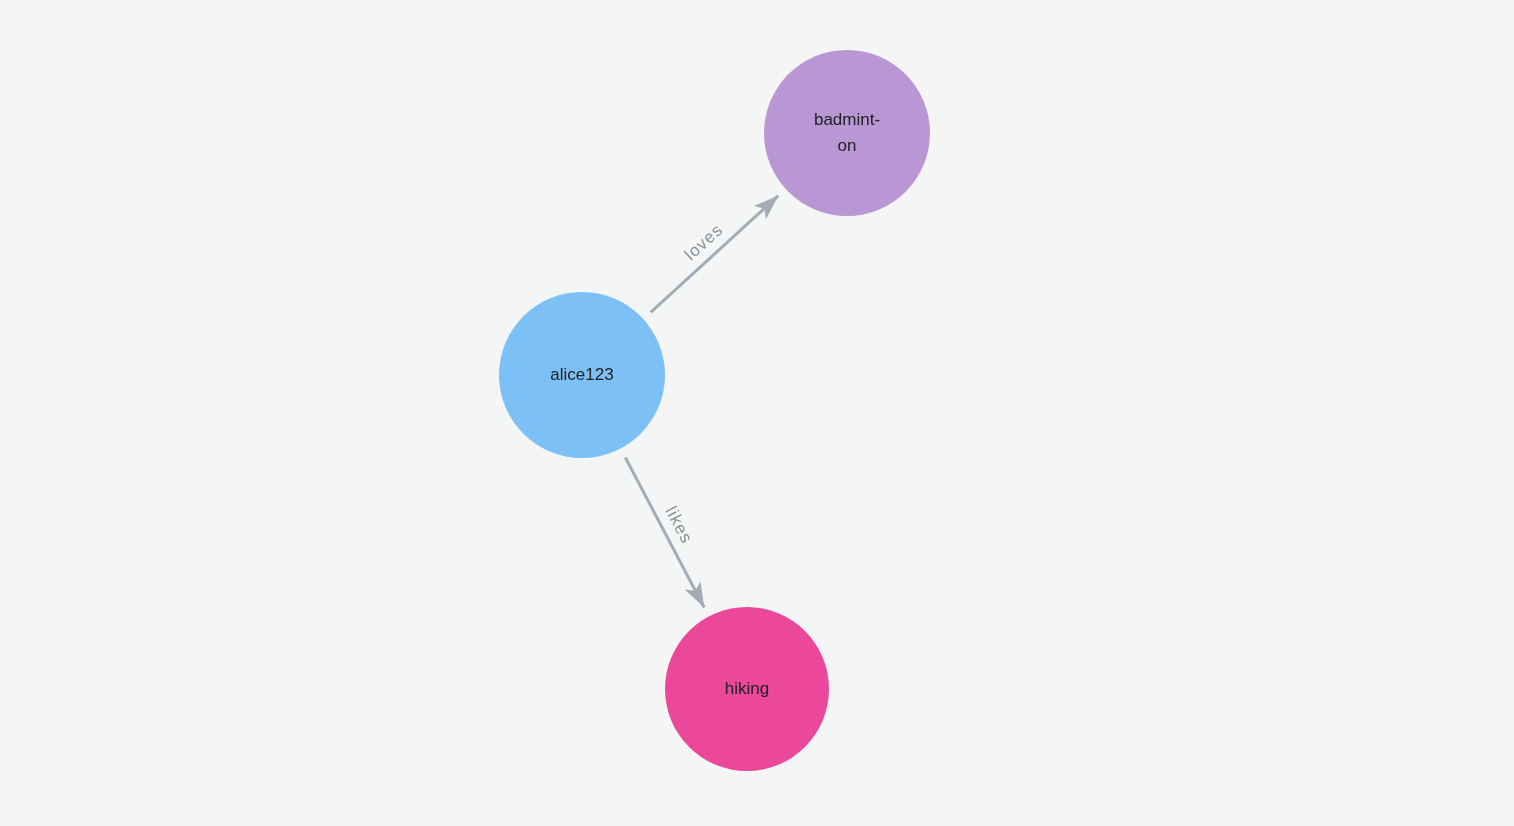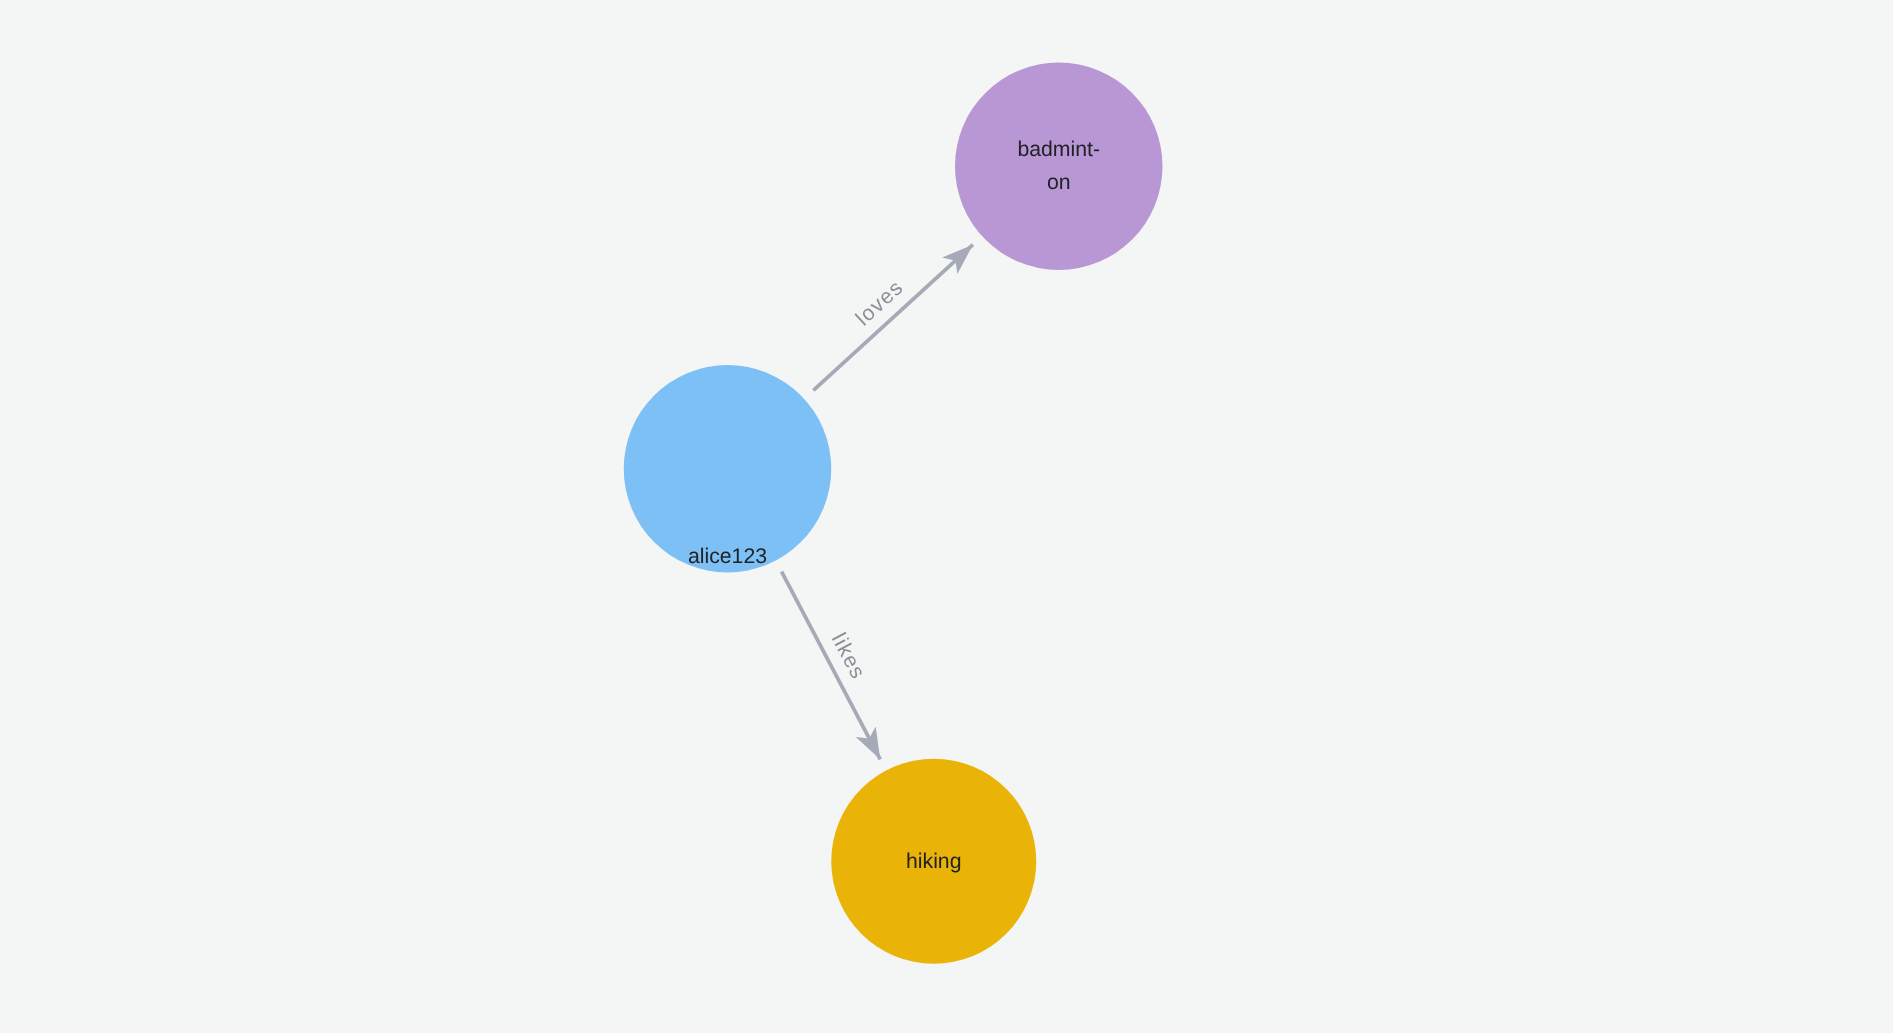--- a/index.html
+++ b/index.html
@@ -52,23 +52,23 @@
       </marker>
     </defs>
     <g id="edges-group">
         <line x1="650.6735402953456" y1="312.28680471142025" x2="778.3264597046544" y2="195.71319528857975" stroke="#a5abb6" stroke-width="3" marker-end="url(#arrowhead)" class="edge-line"></line>
         <text transform="translate(704.384968501842 242.92362253300877) rotate(-42.40256401914825)" text-anchor="middle" dominant-baseline="middle" fill="#8a8f98" class="edge-label">loves</text>
         <line x1="625.2603796536622" y1="457.32581340151467" x2="704.2047857189579" y2="607.5594103985017" stroke="#a5abb6" stroke-width="3" marker-end="url(#arrowhead)" class="edge-line"></line>
         <text transform="translate(678.0109396865544 525.4651313107078) rotate(62.27907479500183)" text-anchor="middle" dominant-baseline="middle" fill="#8a8f98" class="edge-label">likes</text>
       </g>
   </svg>
 
-  <div class="node" id="node-0" style="left: 499px; top: 292px; width: 166px; height: 166px; background: rgb(124, 192, 245); color: rgb(32, 34, 37); align-items: flex-end;">
+  <div class="node" id="node-0" style="left: 499px; top: 292px; width: 166px; height: 166px; background: rgb(124, 192, 245); color: rgb(32, 34, 37);">
     <span class="node-label">alice123</span>
   </div>
   <div class="node" id="node-1" style="left: 764px; top: 50px; width: 166px; height: 166px; background: rgb(185, 150, 212); color: rgb(32, 34, 37);">
     <span class="node-label">badmint-
 on</span>
   </div>
-  <div class="node" id="node-2" style="left: 665px; top: 607px; width: 164px; height: 164px; background: #eab308; color: rgb(32, 34, 37);">
+  <div class="node" id="node-2" style="left: 665px; top: 607px; width: 164px; height: 164px; background: #ec4899; color: rgb(32, 34, 37);">
     <span class="node-label">hiking</span>
   </div>
 </div>
 
 </body></html>

